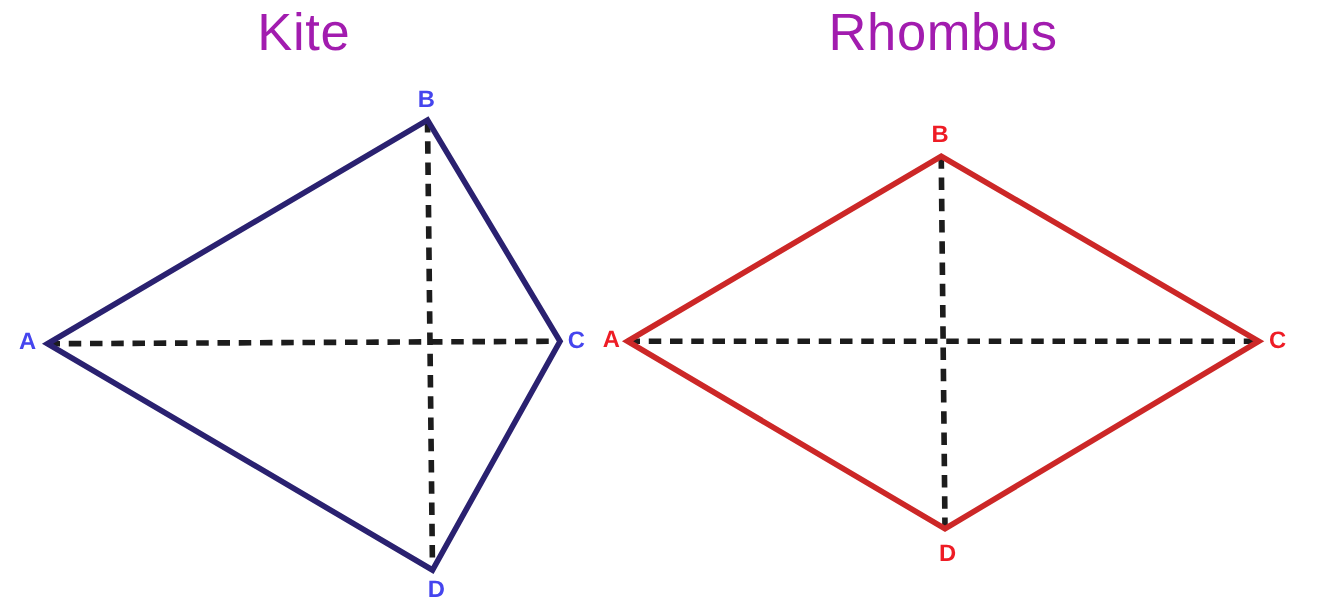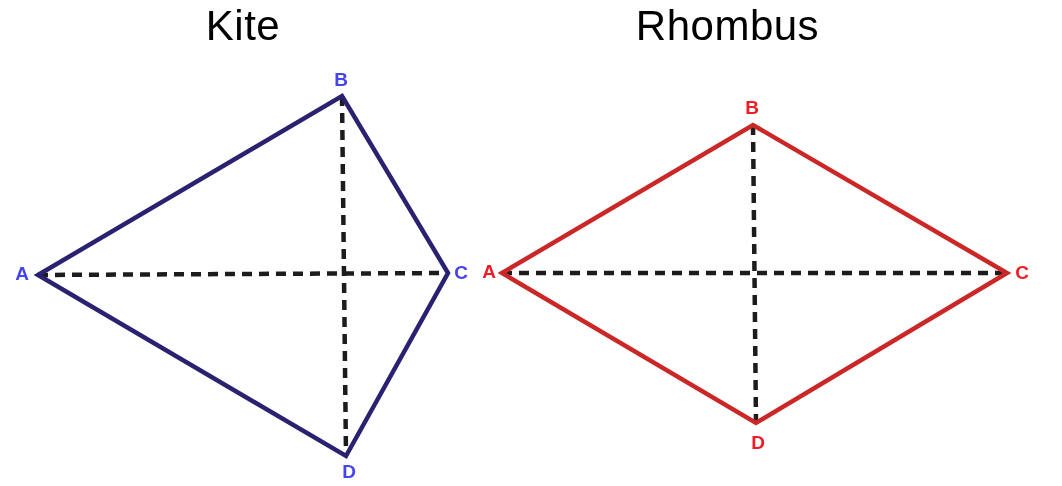--- a/index.html
+++ b/index.html
@@ -14,31 +14,31 @@
     background: #ffffff;
     font-family: "Liberation Sans", sans-serif;
     overflow: hidden;
   }
   .shape-title {
     position: absolute;
     top: 4px;
     height: 46px;
     line-height: 44px;
     font-size: 42px;
-    color: #000000;
+    color: #a21caf;
     text-align: center;
     letter-spacing: 0.5px;
     user-select: none;
   }
   .title-kite {
     left: 38px;
     width: 410px;
   }
   .title-rhombus {
-    left: 475px;
+    left: 502px;
     width: 505px;
   }
   .canvas {
     position: absolute;
     left: 0;
     top: 0;
   }
   .vertex-label {
     font-family: "Liberation Sans", sans-serif;
     font-size: 19px;

